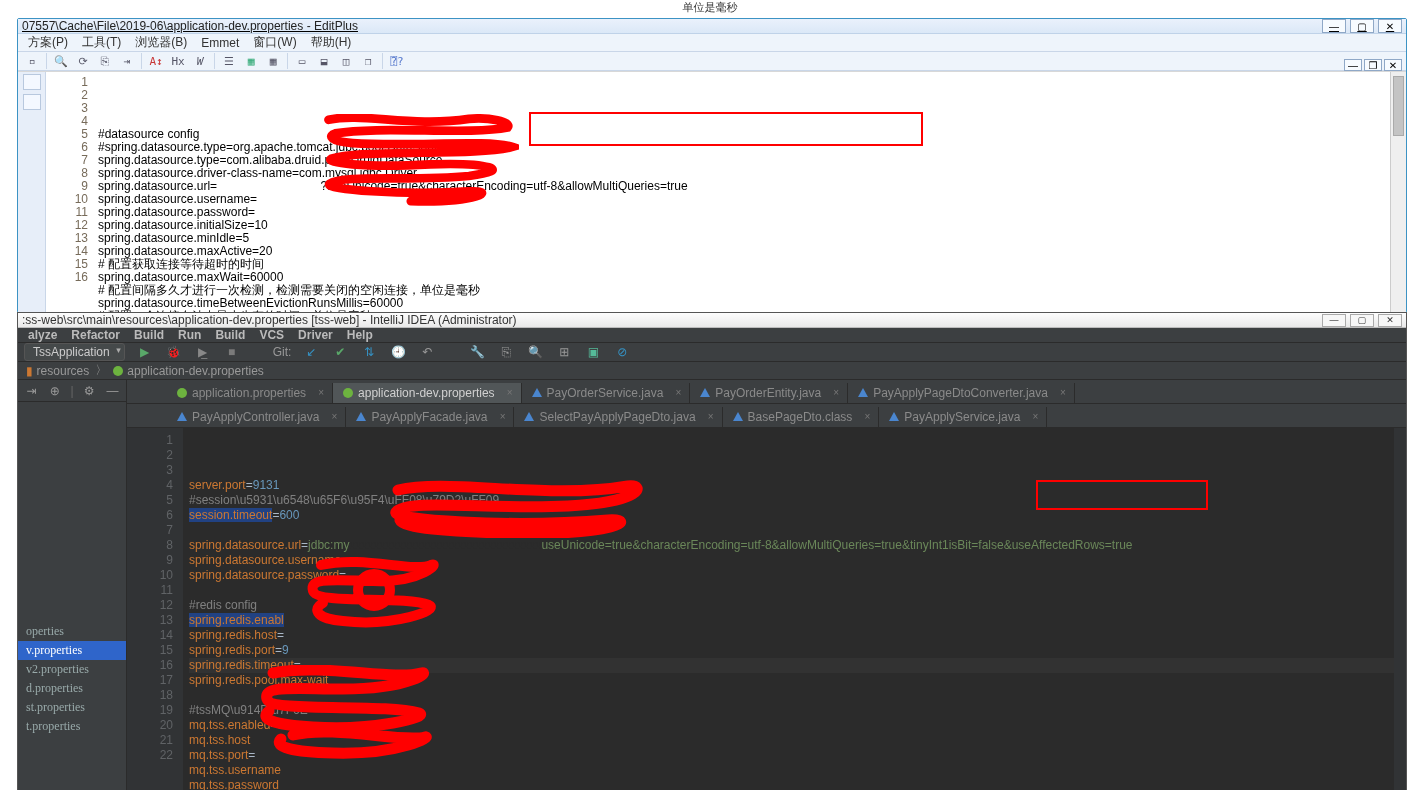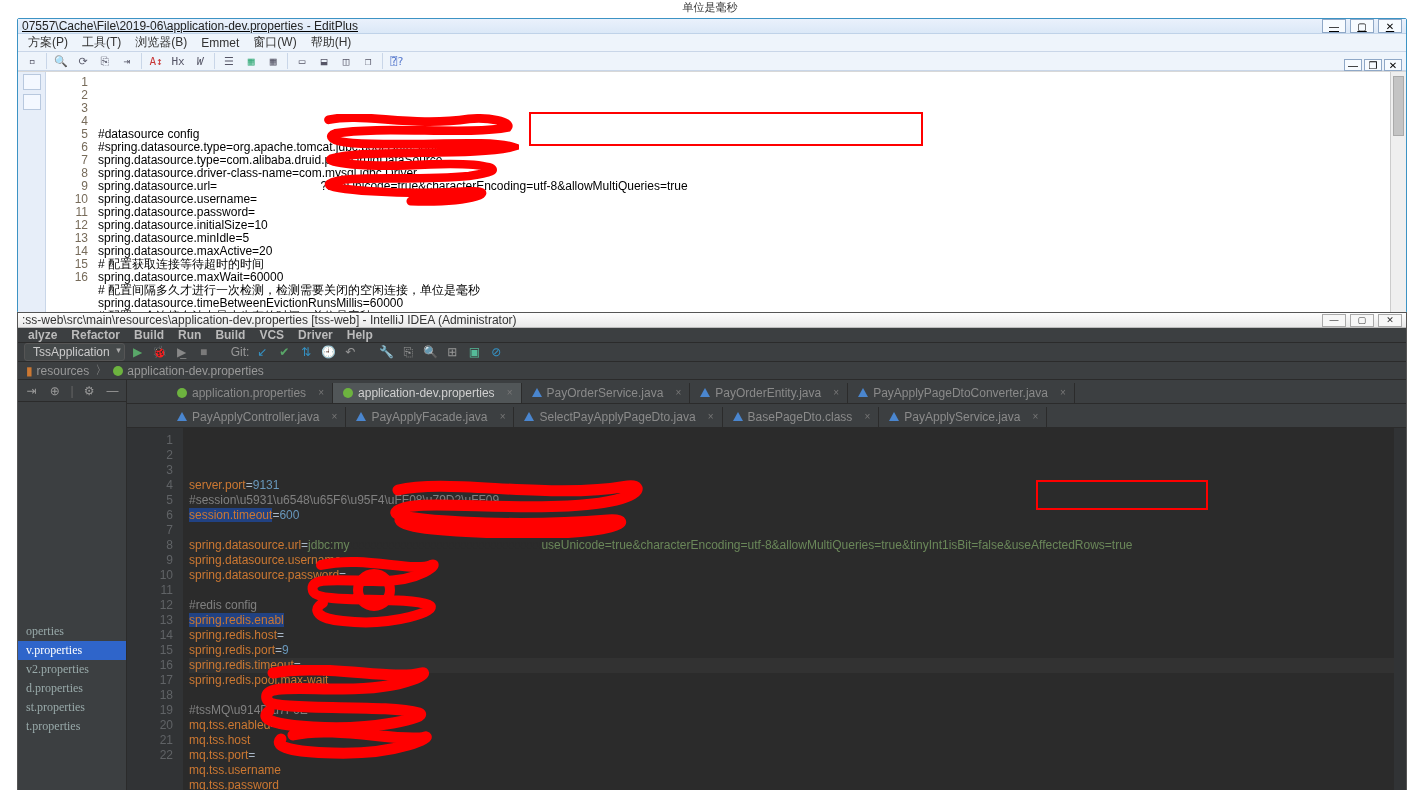--- a/index.html
+++ b/index.html
@@ -33,21 +33,21 @@
 .ep-redbox{position:absolute;left:435px;top:40px;width:394px;height:34px;border:2px solid #f00;pointer-events:none;}
 
 
 .ij-window{position:absolute;left:17px;top:312px;right:13px;bottom:0;background:#4d7c0f;border:1px solid #555;display:flex;flex-direction:column;color:#bbb;}
 .ij-titlebar{height:19px;background:linear-gradient(#fdfdfd,#e9e9e9);display:flex;align-items:center;padding:0 4px;color:#333;border-bottom:1px solid #bcbcbc;}
 .ij-title{flex:1;white-space:nowrap;overflow:hidden;}
 .ij-winbtns{display:flex;gap:4px;}
 .ij-wb{width:24px;height:13px;border:1px solid #aaa;background:#f7f7f7;font-size:9px;display:flex;align-items:center;justify-content:center;cursor:pointer;}
 .ij-menubar{height:22px;background:#3c3f41;display:flex;align-items:center;gap:14px;padding:0 10px;border-bottom:1px solid #2b2b2b;}
 .ij-menu{color:#bbb;cursor:pointer;font-weight:bold;}
-.ij-toolbar{height:24px;background:#3c3f41;display:flex;align-items:center;gap:4px;padding:0 6px;border-bottom:1px solid #2b2b2b;}
+.ij-toolbar{height:24px;background:#3c3f41;display:flex;align-items:center;gap:11px;padding:0 6px;border-bottom:1px solid #2b2b2b;}
 .run-cfg{padding:1px 14px 1px 8px;border:1px solid #555;background:#45494a;color:#ccc;border-radius:3px;cursor:pointer;position:relative;}
 .run-cfg:after{content:"▾";position:absolute;right:3px;top:1px;font-size:9px;color:#aaa;}
 .ij-icon{width:18px;height:18px;display:flex;align-items:center;justify-content:center;cursor:pointer;}
 .ij-breadcrumb{height:22px;background:#3c3f41;display:flex;align-items:center;gap:6px;padding:0 8px;border-bottom:1px solid #2b2b2b;color:#999;}
 .crumb{display:flex;align-items:center;gap:4px;}
 .fold-icon{color:#cc7832;}
 .ij-tabs{display:flex;height:24px;background:#3c3f41;border-bottom:1px solid #2b2b2b;align-items:flex-end;}
 .ij-tab{padding:3px 26px 3px 10px;color:#8a8a8a;display:flex;align-items:center;gap:5px;cursor:pointer;border-right:1px solid #2b2b2b;position:relative;white-space:nowrap;}
 .ij-tab.active{background:#515658;color:#d0d0d0;}
 .ij-tab .x{position:absolute;right:8px;top:4px;font-size:10px;color:#777;}

